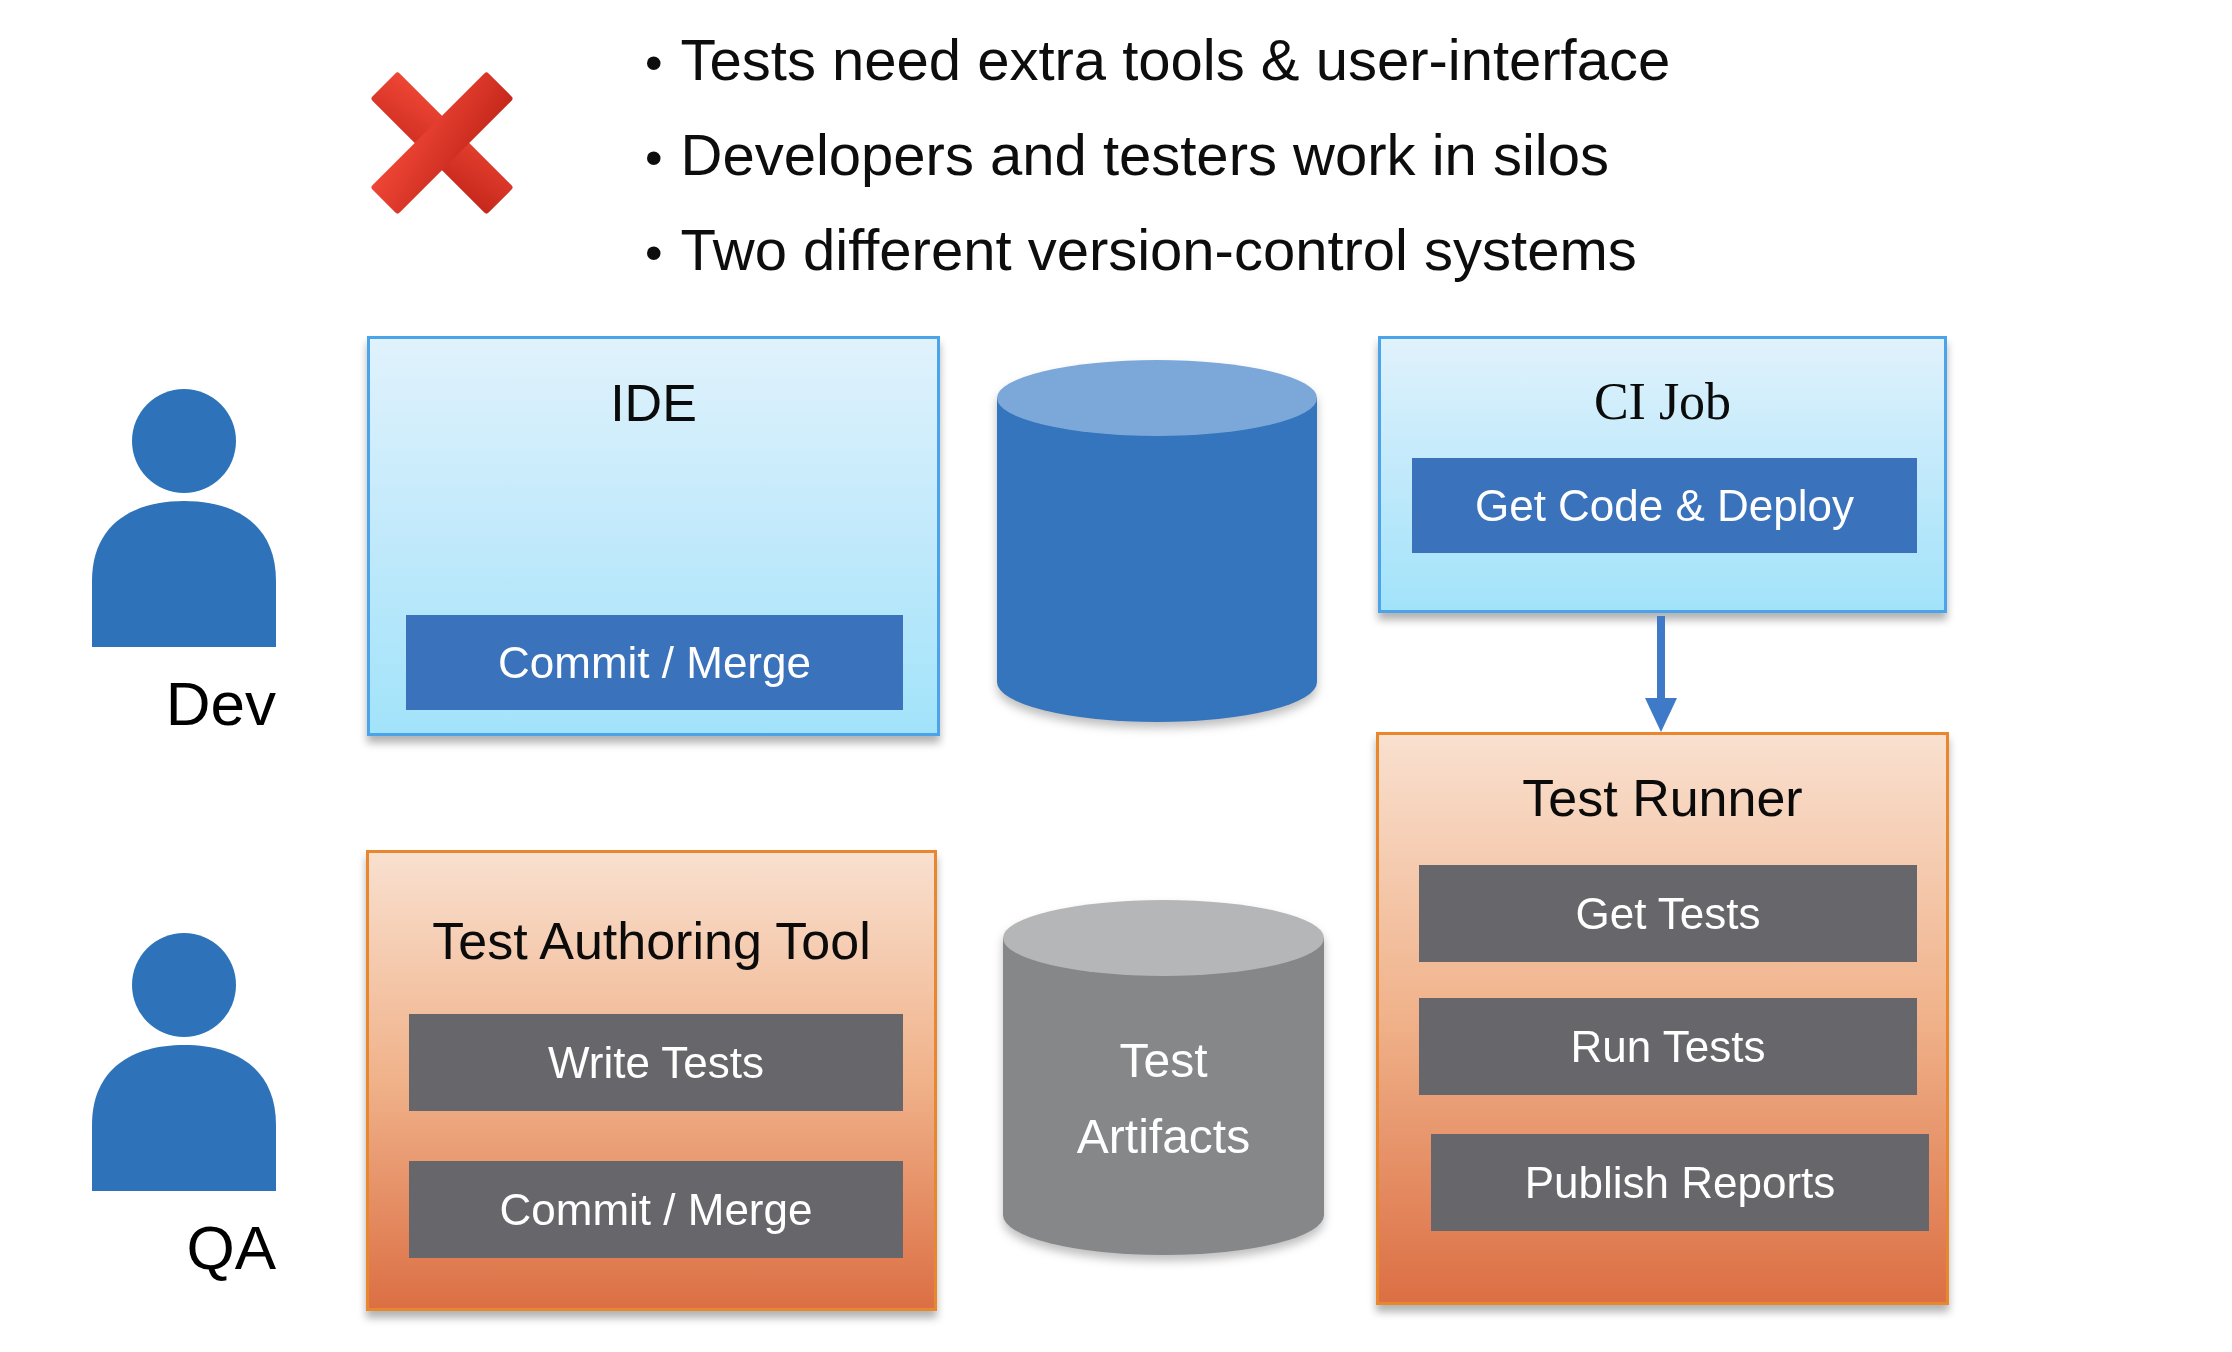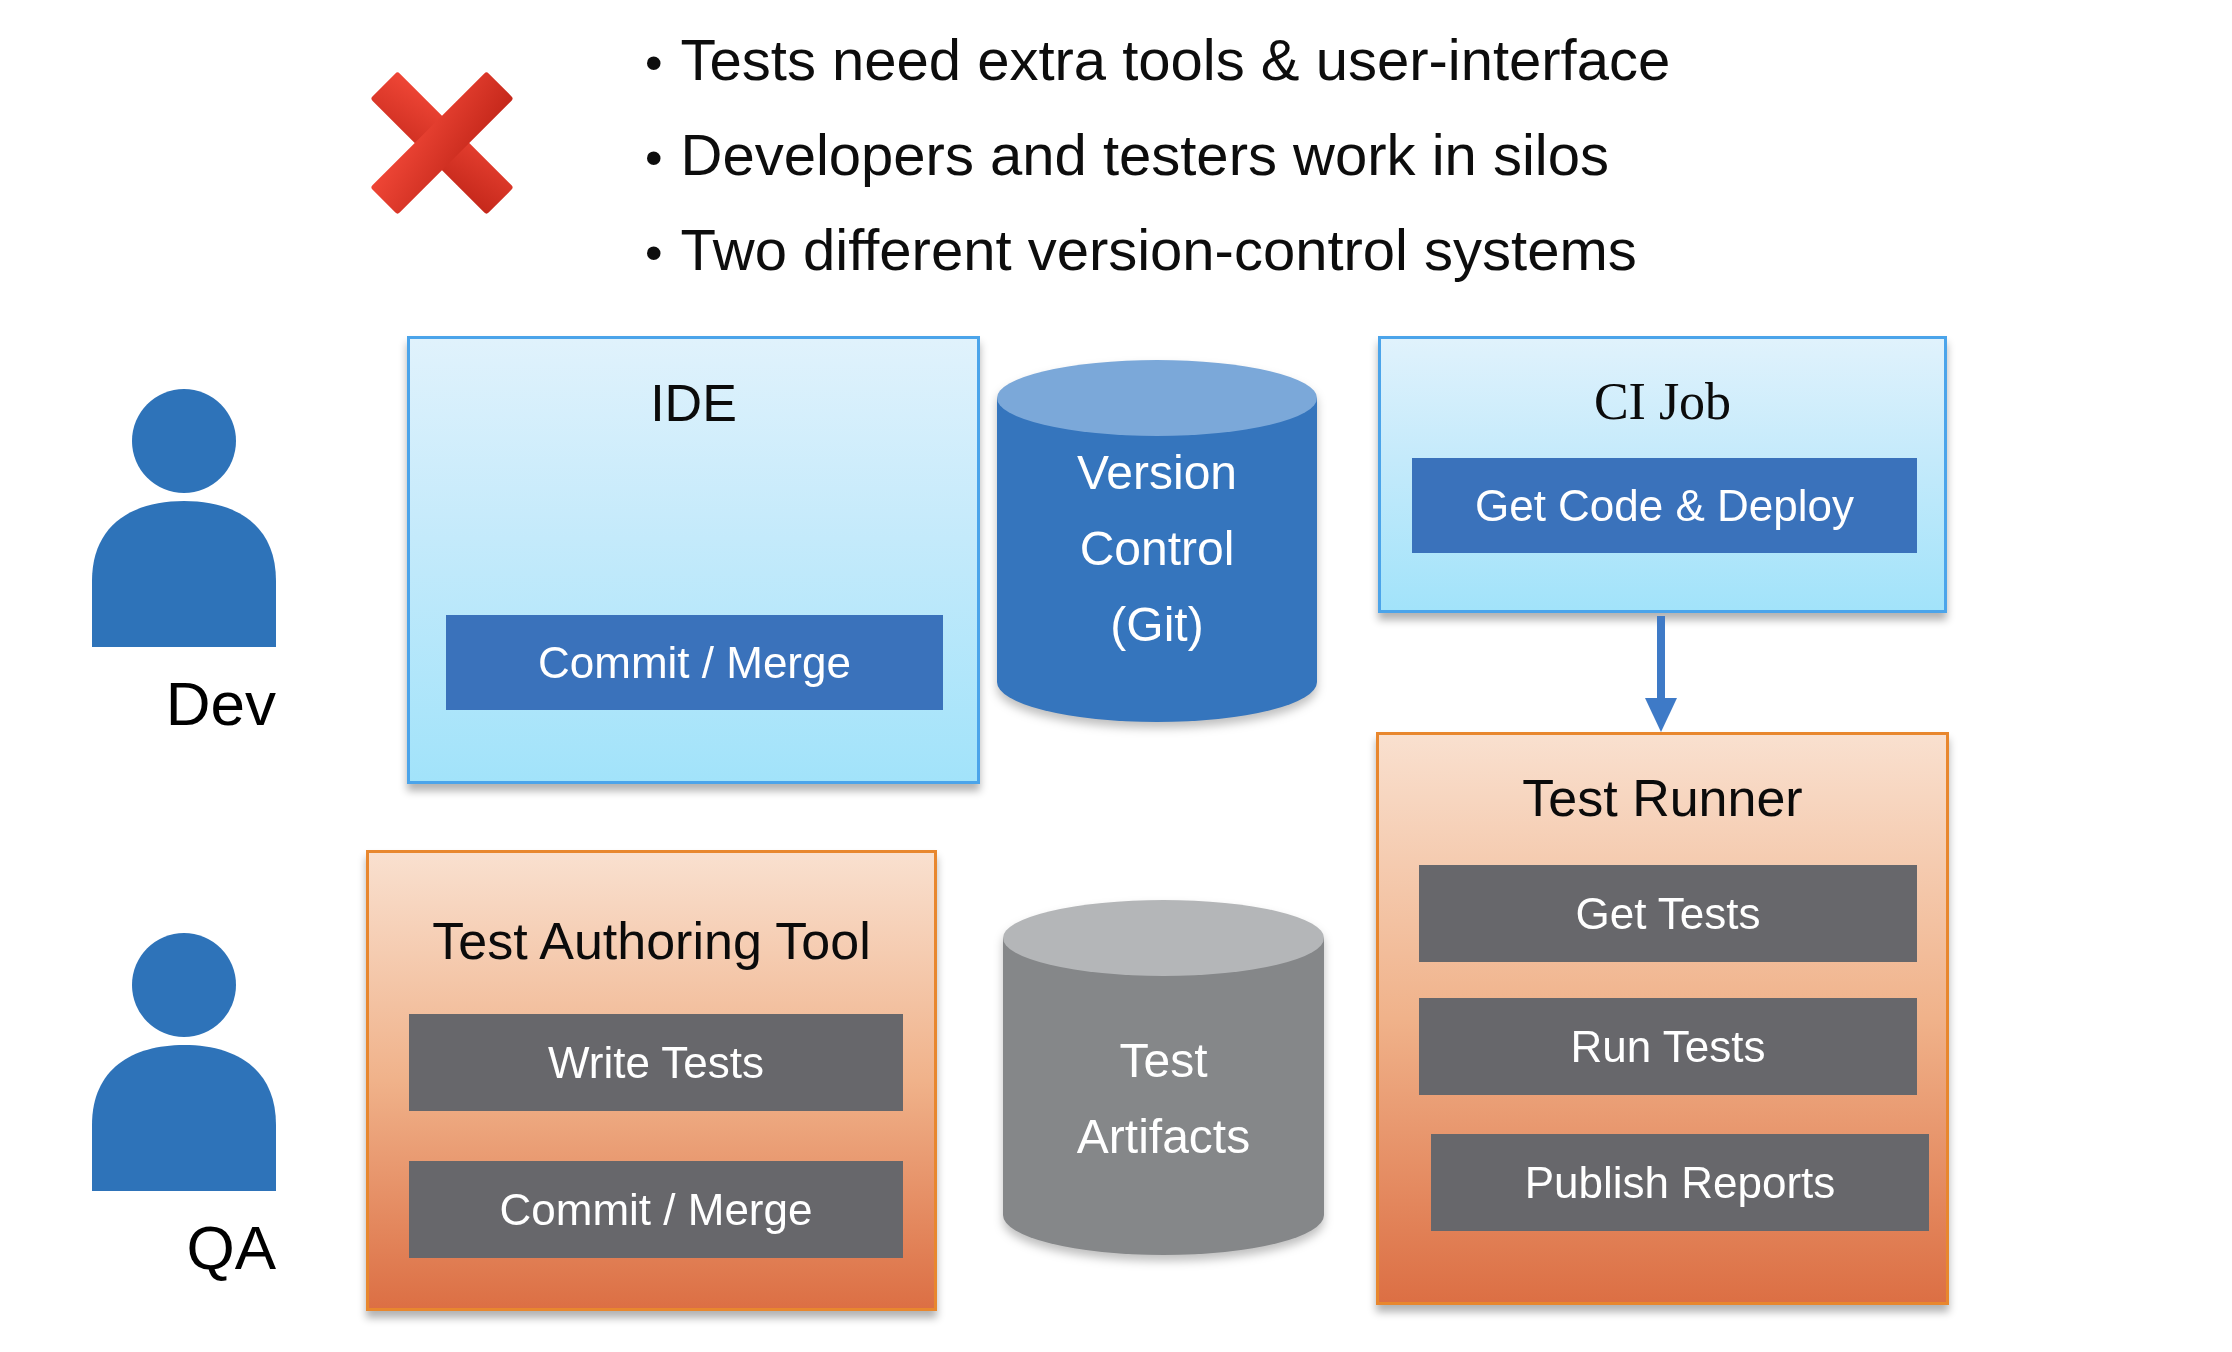--- a/index.html
+++ b/index.html
@@ -97,33 +97,28 @@
 </div>
 
 <div class="abs actor-icon" style="left:92px; top:389px;">
   <svg viewBox="0 0 184 258" width="184" height="258" aria-hidden="true">
     <circle cx="92" cy="52" r="52" fill="#2e73b9"></circle>
     <path d="M0,258 L0,192 C0,136 40,112 92,112 C144,112 184,136 184,192 L184,258 Z" fill="#2e73b9"></path>
   </svg>
 </div>
 <div class="abs actor-label" style="left:92px; top:668px;">Dev</div>
 
-<div class="abs node-box blue" style="left:367px; top:336px; width:573px; height:448px;margin-left:40px;">
+<div class="abs node-box blue" style="left:367px; top:336px; width:573px; height:400px;">
   <div class="node-title" style="top:34px;">IDE</div>
   <div class="action-btn blue-btn" style="left:36px; top:276px; width:497px; height:95px;">Commit / Merge</div>
 </div>
 
 <div class="abs cylinder blue-cyl" style="left:997px; top:360px; width:320px; height:362px;">
   <div class="cyl-body"></div>
   <div class="cyl-top"></div>
-  <div class="cyl-label" style="top:75px;">
-    <div>Version</div>
-    <div>Control</div>
-    <div>(Git)</div>
-  </div>
 </div>
 
 <div class="abs node-box blue" style="left:1378px; top:336px; width:569px; height:277px;">
   <div class="node-title" style="top:33px;font-family:Liberation Serif, serif;">CI Job</div>
   <div class="action-btn blue-btn" style="left:31px; top:119px; width:505px; height:95px;">Get Code &amp; Deploy</div>
 </div>
 
 <div class="abs arrow-stem"></div>
 <div class="abs arrow-head"></div>
 

